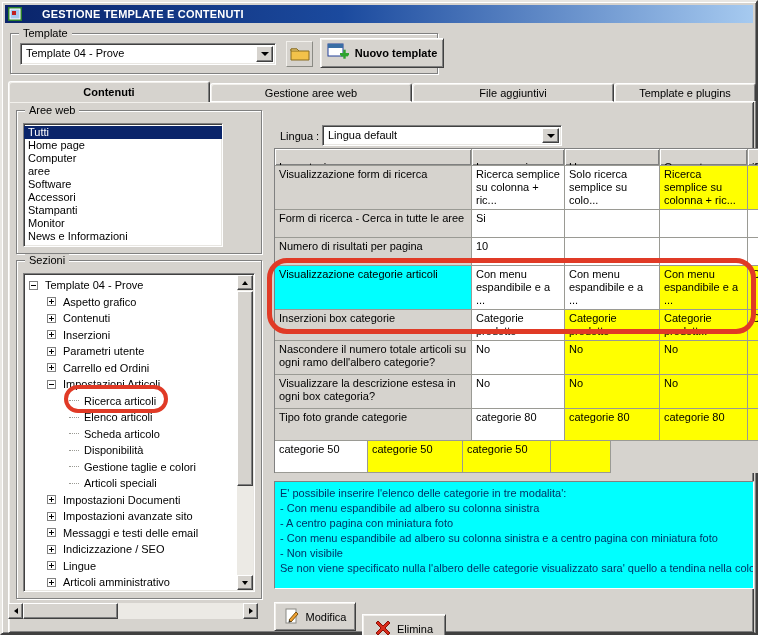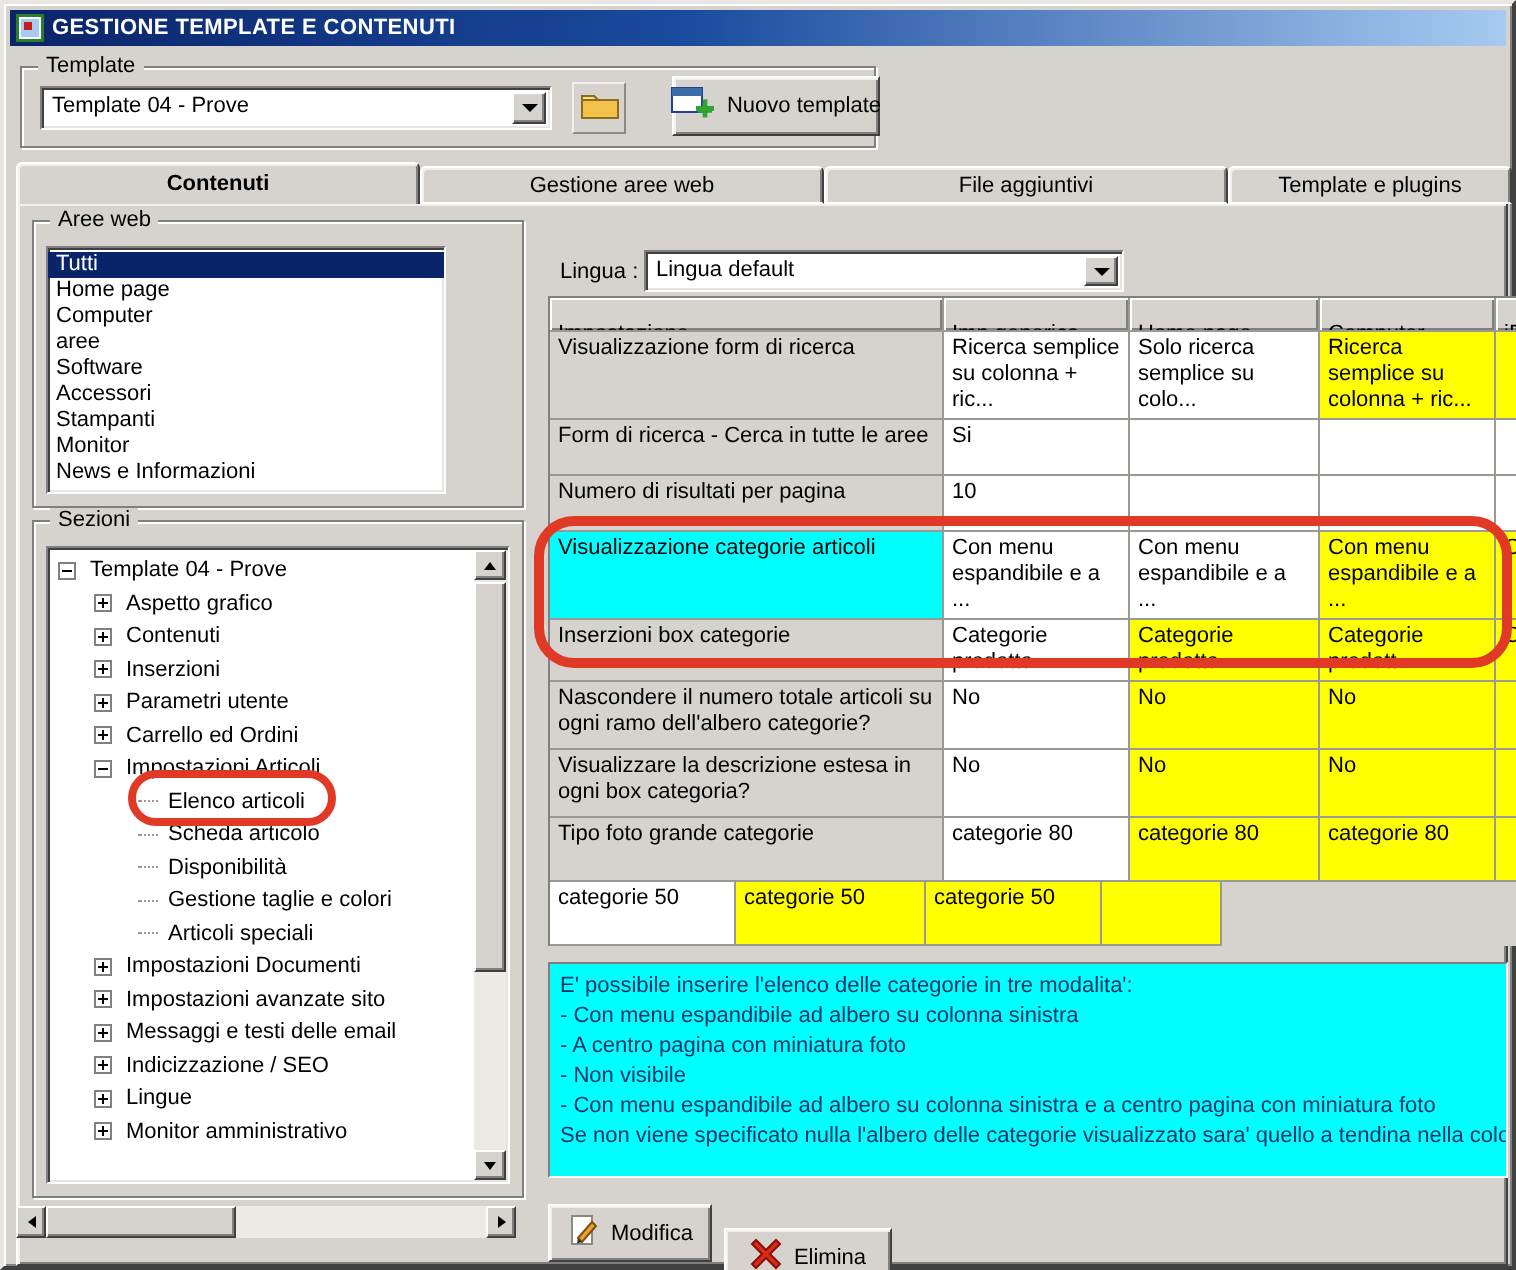--- a/index.html
+++ b/index.html
@@ -24,21 +24,21 @@
     background: var(--face);
     border: 2px solid;
     border-color: #e8e6e2 #404040 #404040 #e8e6e2;
     box-shadow: inset 1px 1px 0 #fff, inset -1px -1px 0 #808080;
   }
   
   .titlebar {
     position: absolute; left: 3px; top: 3px; right: 3px; height: 18px;
     background: linear-gradient(90deg, #0a246a 0%, #1b4a9e 45%, #a6caf0 100%);
     color: #fff; font-weight: bold;
-    display: flex; align-items: center; gap: 4px; padding: 0 3px;
+    display: flex; align-items: center; gap: 20px; padding: 0 3px;
     z-index: 5;
   }
   .title-icon { width: 14px; height: 14px; flex: none; display: inline-block; }
   .title-text { white-space: nowrap; letter-spacing: .2px; }
   button { font-family: inherit; font-size: 11px; cursor: default; }
   
   .groupbox {
     position: absolute; z-index: 2;
     border: 1px solid #808080;
     box-shadow: inset 1px 1px 0 #fff, 1px 1px 0 #fff;
@@ -75,21 +75,21 @@
     border: 1px solid; border-color: #f2f0ec #8a8a84 #8a8a84 #f2f0ec;
     display: flex; align-items: center; justify-content: center;
   }
   .btn {
     position: absolute; z-index: 2;
     background: var(--face);
     border: 1px solid; border-color: #fff #404040 #404040 #fff;
     box-shadow: inset 1px 1px 0 #f2f0ec, inset -1px -1px 0 #808080;
     display: flex; align-items: center; justify-content: center; gap: 6px;
   }
-  .new-template { left: 334px; top: 36px; width: 104px; height: 30px; }
+  .new-template { left: 318px; top: 36px; width: 124px; height: 30px; font-weight: bold; }
   .modifica { left: 272px; top: 600px; width: 82px; height: 29px; }
   .elimina  { left: 360px; top: 600px; width: 84px; height: 29px; margin-top: 12px; }
   
   .tabs {
     position: absolute; left: 6px; top: 79px; right: 0; height: 21px;
     display: flex; align-items: flex-end; z-index: 3;
   }
   .tab {
     height: 19px; width: 202px; flex: none;
     background: var(--face);
@@ -319,20 +319,24 @@
           <div class="tree-item lvl1">
             <span class="toggle plus"></span>
             <span class="tree-label">Carrello ed Ordini</span>
           </div>
           <div class="tree-item lvl1">
             <span class="toggle"></span>
             <span class="tree-label">Impostazioni Articoli</span>
           </div>
           <div class="tree-item lvl2">
             <span class="stub"></span>
+            <span class="tree-label">Ricerca articoli</span>
+          </div>
+          <div class="tree-item lvl2">
+            <span class="stub"></span>
             <span class="tree-label">Elenco articoli</span>
           </div>
           <div class="tree-item lvl2">
             <span class="stub"></span>
             <span class="tree-label">Scheda articolo</span>
           </div>
           <div class="tree-item lvl2">
             <span class="stub"></span>
             <span class="tree-label">Disponibilità</span>
           </div>
@@ -359,21 +363,21 @@
           <div class="tree-item lvl1">
             <span class="toggle plus"></span>
             <span class="tree-label">Indicizzazione / SEO</span>
           </div>
           <div class="tree-item lvl1">
             <span class="toggle plus"></span>
             <span class="tree-label">Lingue</span>
           </div>
           <div class="tree-item lvl1">
             <span class="toggle plus"></span>
-            <span class="tree-label">Monitor amministrativo</span>
+            <span class="tree-label">Articoli amministrativo</span>
           </div>
         </div>
       <div class="vscroll">
         <div class="sb-btn up">
             <span class="arr arr-up"></span>
           </div>
         <div class="sb-thumb"></div>
         <div class="sb-btn down">
             <span class="arr arr-down"></span>
           </div>
@@ -468,22 +472,22 @@
         <div class="tcell c2 bg-yellow">categorie 50</div>
         <div class="tcell c3 bg-yellow">categorie 50</div>
         <div class="tcell c4 bg-yellow"></div>
       </div>
     </div>
 
   <div class="info-box" id="infobox">
       <div class="info-line">E' possibile inserire l'elenco delle categorie in tre modalita':</div>
       <div class="info-line">- Con menu espandibile ad albero su colonna sinistra</div>
       <div class="info-line">- A centro pagina con miniatura foto</div>
+      <div class="info-line">- Con menu espandibile ad albero su colonna sinistra e a centro pagina con miniatura foto</div>
       <div class="info-line">- Non visibile</div>
-      <div class="info-line">- Con menu espandibile ad albero su colonna sinistra e a centro pagina con miniatura foto</div>
       <div class="info-line">Se non viene specificato nulla l'albero delle categorie visualizzato sara' quello a tendina nella colonna</div>
     </div>
 
   <button class="btn modifica">
     <span>
       <svg width="16" height="16" viewBox="0 0 16 16">
         <rect x="2" y="1" width="10" height="14" fill="#fff" stroke="#8a8a84"></rect>
         <polygon points="5,12 12,4 14,6 7,14" fill="#f0a030" stroke="#7a5210"></polygon>
         <polygon points="5,12 7,14 4.5,14.7" fill="#303030"></polygon>
       </svg>

